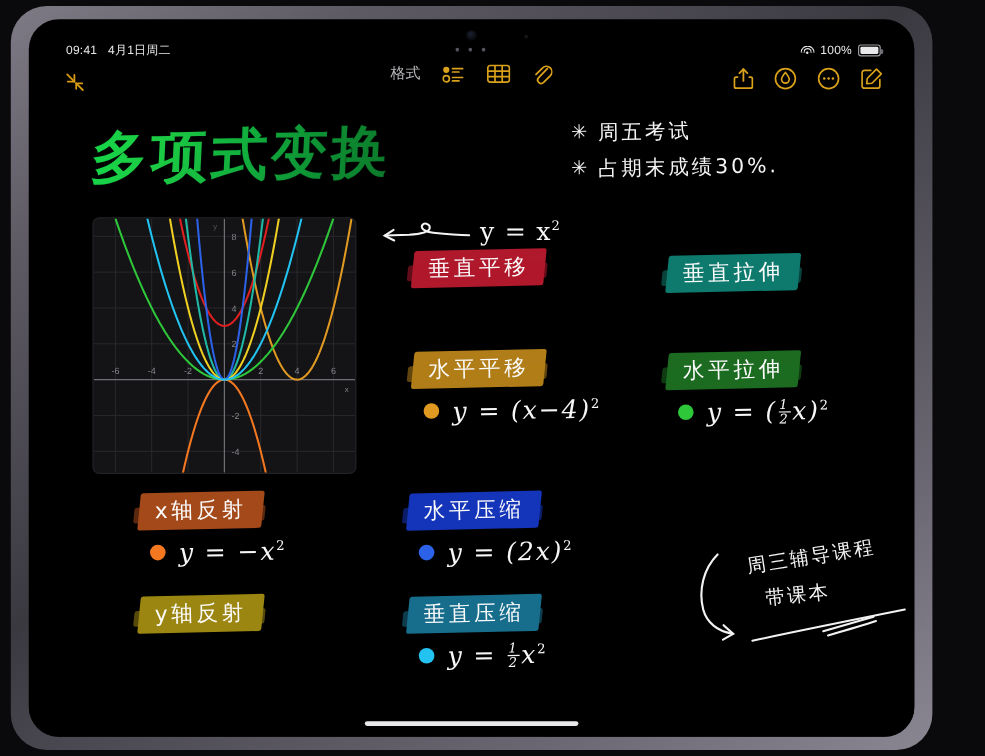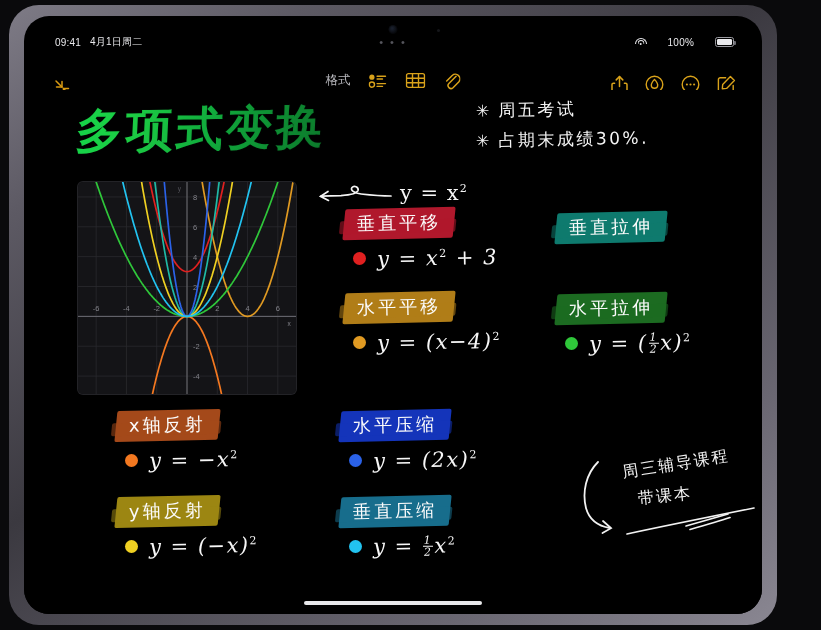--- a/index.html
+++ b/index.html
@@ -49,40 +49,40 @@
   #statusbar {
     position: absolute; left: 0; right: 0; top: 18px;
     height: 16px;
     display: flex; align-items: center;
     color: #e9e9ec;
     font-size: 10px;
     letter-spacing: .2px;
   }
   #status-left { position: absolute; left: 31px; display:flex; gap:9px; align-items:center;}
   #status-center { position:absolute; left:50%; transform:translateX(-50%); color:#55555c; letter-spacing:2px; font-size:11px; line-height:6px;}
-  #status-right { position: absolute; right: 28px; display: flex; align-items: center; gap: 21px;}
+  #status-right { position: absolute; right: 28px; display: flex; align-items: center; gap: 5px;}
   .wifi-ic { display:inline-block; width:12px; height:9px; position:relative; }
   .wifi-ic i {
     position:absolute; left:50%; border:1.4px solid #e9e9ec;
     border-bottom:none; border-radius:50% 50% 0 0/100% 100% 0 0;
     transform:translateX(-50%);
   }
   .wifi-ic i:nth-child(1){ width:12px; height:6px; top:0; }
   .wifi-ic i:nth-child(2){ width:7px; height:3.5px; top:2.5px; }
   .wifi-ic i:nth-child(3){ width:2.6px; height:2.6px; top:5.4px; border:none; background:#e9e9ec; border-radius:50%; }
   .batt {
     width:19px; height:9.5px; border:1px solid #9a9aa0; border-radius:2.5px;
     position:relative; display:inline-block;
   }
   .batt::after{ content:""; position:absolute; right:-3px; top:2.6px; width:1.6px; height:4px; background:#6d6d73; border-radius:0 1px 1px 0;}
   .batt i{ position:absolute; left:1px; top:1px; bottom:1px; width:15px; background:#e9e9ec; border-radius:1.2px;}
 
   
   #toolbar {
-    position: absolute; left:0; right:0; top: 55px; height: 34px;
+    position: absolute; left:0; right:0; top: 36px; height: 34px;
   }
   #tb-collapse {
     position:absolute; left:28px; top:7px;
     width:22px; height:20px;
     color:#d99b12;
   }
   #tb-center {
     position:absolute; left:50%; transform:translateX(-50%);
     display:flex; align-items:center; gap:18px;
   }
@@ -344,41 +344,35 @@
         </div>
 
         <div id="anno-yx2">
           <svg width="82" height="26" viewBox="0 0 82 26" fill="none" stroke="#f4f4f4" stroke-width="1.7" stroke-linecap="round">
             <path d="M77 16 C66 16 56 15 47 14 C40 13.3 36 10 38 7.5 C40 5 45 7 44 10.5 C43 13.5 36 15 27 15.6 L7 16.2"></path>
             <path d="M14 11.5 L6.5 16.3 L14.5 20.4"></path>
           </svg>
           <span class="eq"><span>y = x</span><sup>2</sup></span>
         </div>
 
-        <div class="card" id="card-0" style="left:320px; top:118px;"><div class="chip" style="background: rgb(176, 24, 44);"><span>垂直平移</span></div><div class="eqrow">
-              <span class="dot" style="background: rgb(224, 32, 32);"></span>
-              <span class="eqtxt">y = x<sup>2</sup> + 3</span>
-            </div></div>
+        <div class="card" id="card-0" style="left:320px; top:118px;"><div class="chip" style="background: rgb(176, 24, 44);"><span>垂直平移</span></div></div>
         <div class="card" id="card-1" style="left:320px; top:202px;"><div class="chip" style="background: rgb(176, 125, 24);"><span>水平平移</span></div><div class="eqrow">
               <span class="dot" style="background: rgb(224, 154, 34);"></span>
               <span class="eqtxt">y = (x−4)<sup>2</sup></span>
             </div></div>
         <div class="card" id="card-2" style="left:532px; top:122px;"><div class="chip" style="background: rgb(14, 122, 110);"><span>垂直拉伸</span></div></div>
         <div class="card" id="card-3" style="left:532px; top:203px;"><div class="chip" style="background: rgb(28, 107, 33);"><span>水平拉伸</span></div><div class="eqrow">
               <span class="dot" style="background: rgb(47, 199, 58);"></span>
               <span class="eqtxt">y = (<span class="frac"><b>1</b><i>2</i></span>x)<sup>2</sup></span>
             </div></div>
         <div class="card" id="card-4" style="left:92px;  top:320px;"><div class="chip" style="background: rgb(164, 73, 26);"><span>x轴反射</span></div><div class="eqrow">
               <span class="dot" style="background: rgb(243, 120, 32);"></span>
               <span class="eqtxt">y = −x<sup>2</sup></span>
             </div></div>
-        <div class="card" id="card-5" style="left:92px;  top:406px;"><div class="chip" style="background: rgb(156, 134, 18);"><span>y轴反射</span></div><div class="eqrow">
-              <span class="dot" style="background: rgb(239, 208, 34);"></span>
-              <span class="eqtxt">y = (−x)<sup>2</sup></span>
-            </div></div>
+        <div class="card" id="card-5" style="left:92px;  top:406px;"><div class="chip" style="background: rgb(156, 134, 18);"><span>y轴反射</span></div></div>
         <div class="card" id="card-6" style="left:316px; top:320px;"><div class="chip" style="background: rgb(20, 52, 186);"><span>水平压缩</span></div><div class="eqrow">
               <span class="dot" style="background: rgb(43, 98, 232);"></span>
               <span class="eqtxt">y = (2x)<sup>2</sup></span>
             </div></div>
         <div class="card" id="card-7" style="left:316px; top:406px;"><div class="chip" style="background: rgb(23, 109, 140);"><span>垂直压缩</span></div><div class="eqrow">
               <span class="dot" style="background: rgb(34, 195, 240);"></span>
               <span class="eqtxt">y = <span class="frac"><b>1</b><i>2</i></span>x<sup>2</sup></span>
             </div></div>
 
         <div id="memo2">

